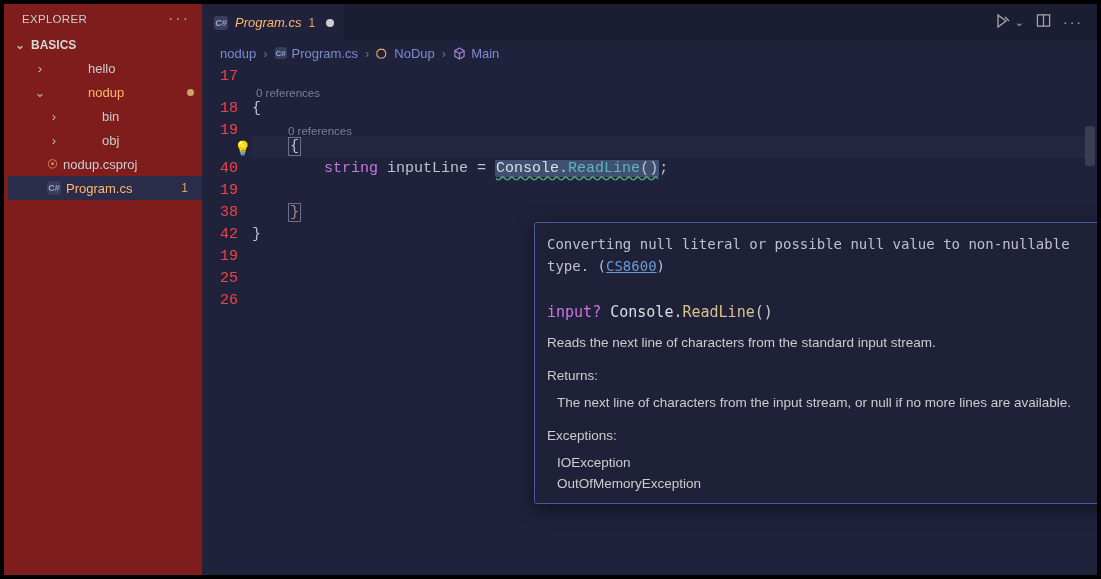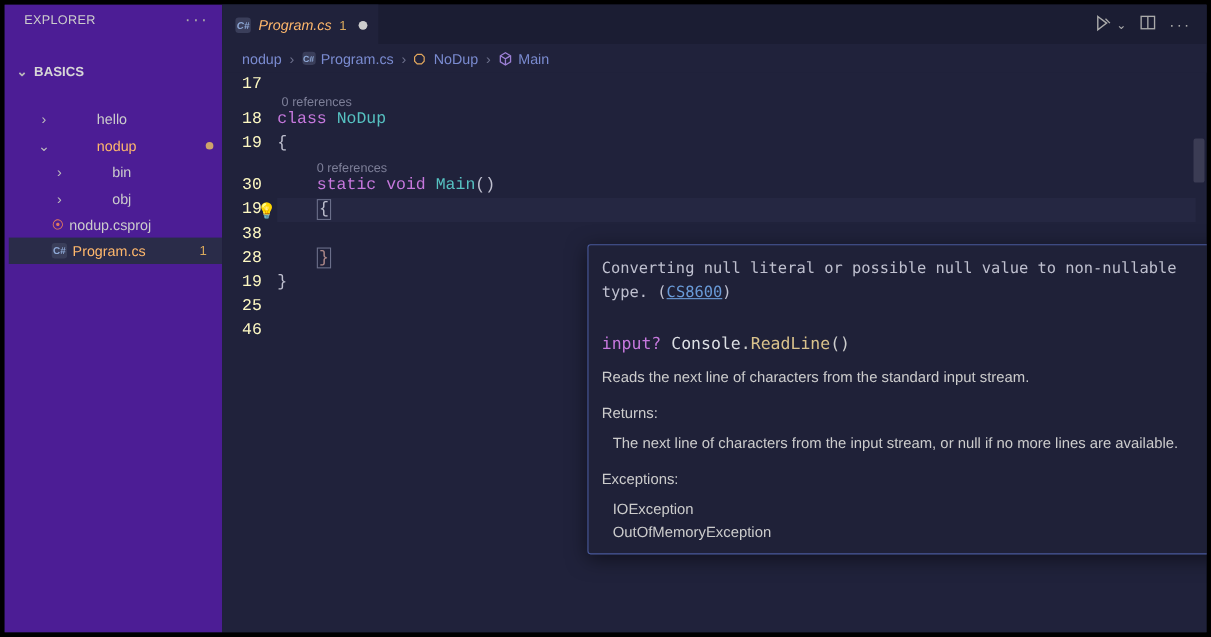--- a/index.html
+++ b/index.html
@@ -7,21 +7,21 @@
     width: 1101px; height: 579px;
     background: #000;
     font-family: "Segoe UI", -apple-system, sans-serif;
     font-size: 13px;
     color: #cccccc;
     overflow: hidden;
     border: 4px solid #000;
   }
   .app { display: flex; height: 100%; background: #1b1d33; }
   
-  .sidebar { width: 198px; background: #4c1d95; display: flex; flex-direction: column; gap: 20px; }
+  .sidebar { width: 198px; background: #7f1d1d; display: flex; flex-direction: column; }
   .sidebar-header {
     display: flex; align-items: center; justify-content: space-between;
     padding: 4px 12px 6px 18px; height: 32px;
     color: #cccccc; font-size: 11.5px; letter-spacing: 0.3px;
   }
   .sidebar-more { color: #aaa; font-size: 16px; letter-spacing: 2px; }
   .section-title {
     display: flex; align-items: center; gap: 4px;
     padding: 2px 8px 4px 9px;
     font-weight: 700; font-size: 12px; color: #d7d7d7;
@@ -72,21 +72,21 @@
     background:#20223b;
   }
   .breadcrumb .sep { color:#6b6f8a; }
   .breadcrumb .bc { display:flex; align-items:center; gap:5px; }
   .bc-icon-box { width:13px;height:13px; }
   svg.bc-class { fill:none; stroke:#e4a95e; stroke-width:1.4;}
   svg.bc-cube { fill:none; stroke:#9b7fd4; stroke-width:1.3;}
 
   
   .editor { flex:1; position:relative; display:flex; font-family: Consolas, "Courier New", monospace; font-size:15px; line-height:22px; }
-  .gutter { width:50px; text-align:right; padding-right:14px; color:#fef9c3; user-select:none; padding-top:0; }
+  .gutter { width:50px; text-align:right; padding-right:14px; color:#ef4444; user-select:none; padding-top:0; }
   .gutter div { height:22px; }
   .gutter .half { height:16px; font-size:15px; }
   .code { flex:1; padding-right:10px; position:relative; }
   .code .line { height:22px; white-space:pre; }
   .code .codelens { height:16px; font-size:11.5px; color:#7d7f98; font-family: "Segoe UI", sans-serif; }
   .tok-kw { color:#c678dd; }
   .tok-kw2 { color:#c678dd; }
   .tok-type { color:#56c2c2; }
   .tok-method { color:#56c2c2; }
   .tok-punc { color:#bfc0cf; }
@@ -239,36 +239,35 @@
       </span>
     </div>
 
     <div class="editor">
       <div class="gutter">
         <div class="half">17</div>
         <div class="half"></div>
         <div>18</div>
         <div>19</div>
         <div class="half"></div>
-        <div>30</div>
+        <div>40</div>
         <div>19</div>
         <div>38</div>
-        <div>28</div>
+        <div>42</div>
         <div>19</div>
         <div>25</div>
-        <div>46</div>
+        <div>26</div>
       </div>
       <div class="code">
         <div class="line" style="height:16px"></div>
         <div class="codelens" style="padding-left:4px">0 references</div>
-        <div class="line"><span class="tok-kw">class</span> <span class="tok-type">NoDup</span></div>
         <div class="line"><span class="tok-punc">{</span></div>
         <div class="codelens" style="padding-left:36px">0 references</div>
-        <div class="line">    <span class="tok-kw">static</span> <span class="tok-kw2">void</span> <span class="tok-method">Main</span><span class="tok-punc">()</span></div>
         <div class="line line21">    <span class="bulb">💡</span><span class="brace-box">{</span></div>
+        <div class="line">        <span class="tok-kw">string</span> <span class="tok-var">inputLine</span><span class="tok-punc"> = </span><span class="underline-warn"><span class="hl-sel"><span class="tok-class">Console</span><span class="tok-punc">.</span><span class="tok-call">ReadLine</span><span class="tok-punc">()</span></span></span><span class="tok-punc">;</span></div>
         <div class="line"></div>
         <div class="line">    <span class="closing24 brace-box">}</span></div>
         <div class="line"><span class="tok-punc">}</span></div>
         <div class="line"></div>
 
         <div class="hover">
           <div class="diag">
             <span>Converting null literal or possible null value to non-nullable type. (</span><a href="#">CS8600</a><span>)</span>
           </div>
           <hr>

